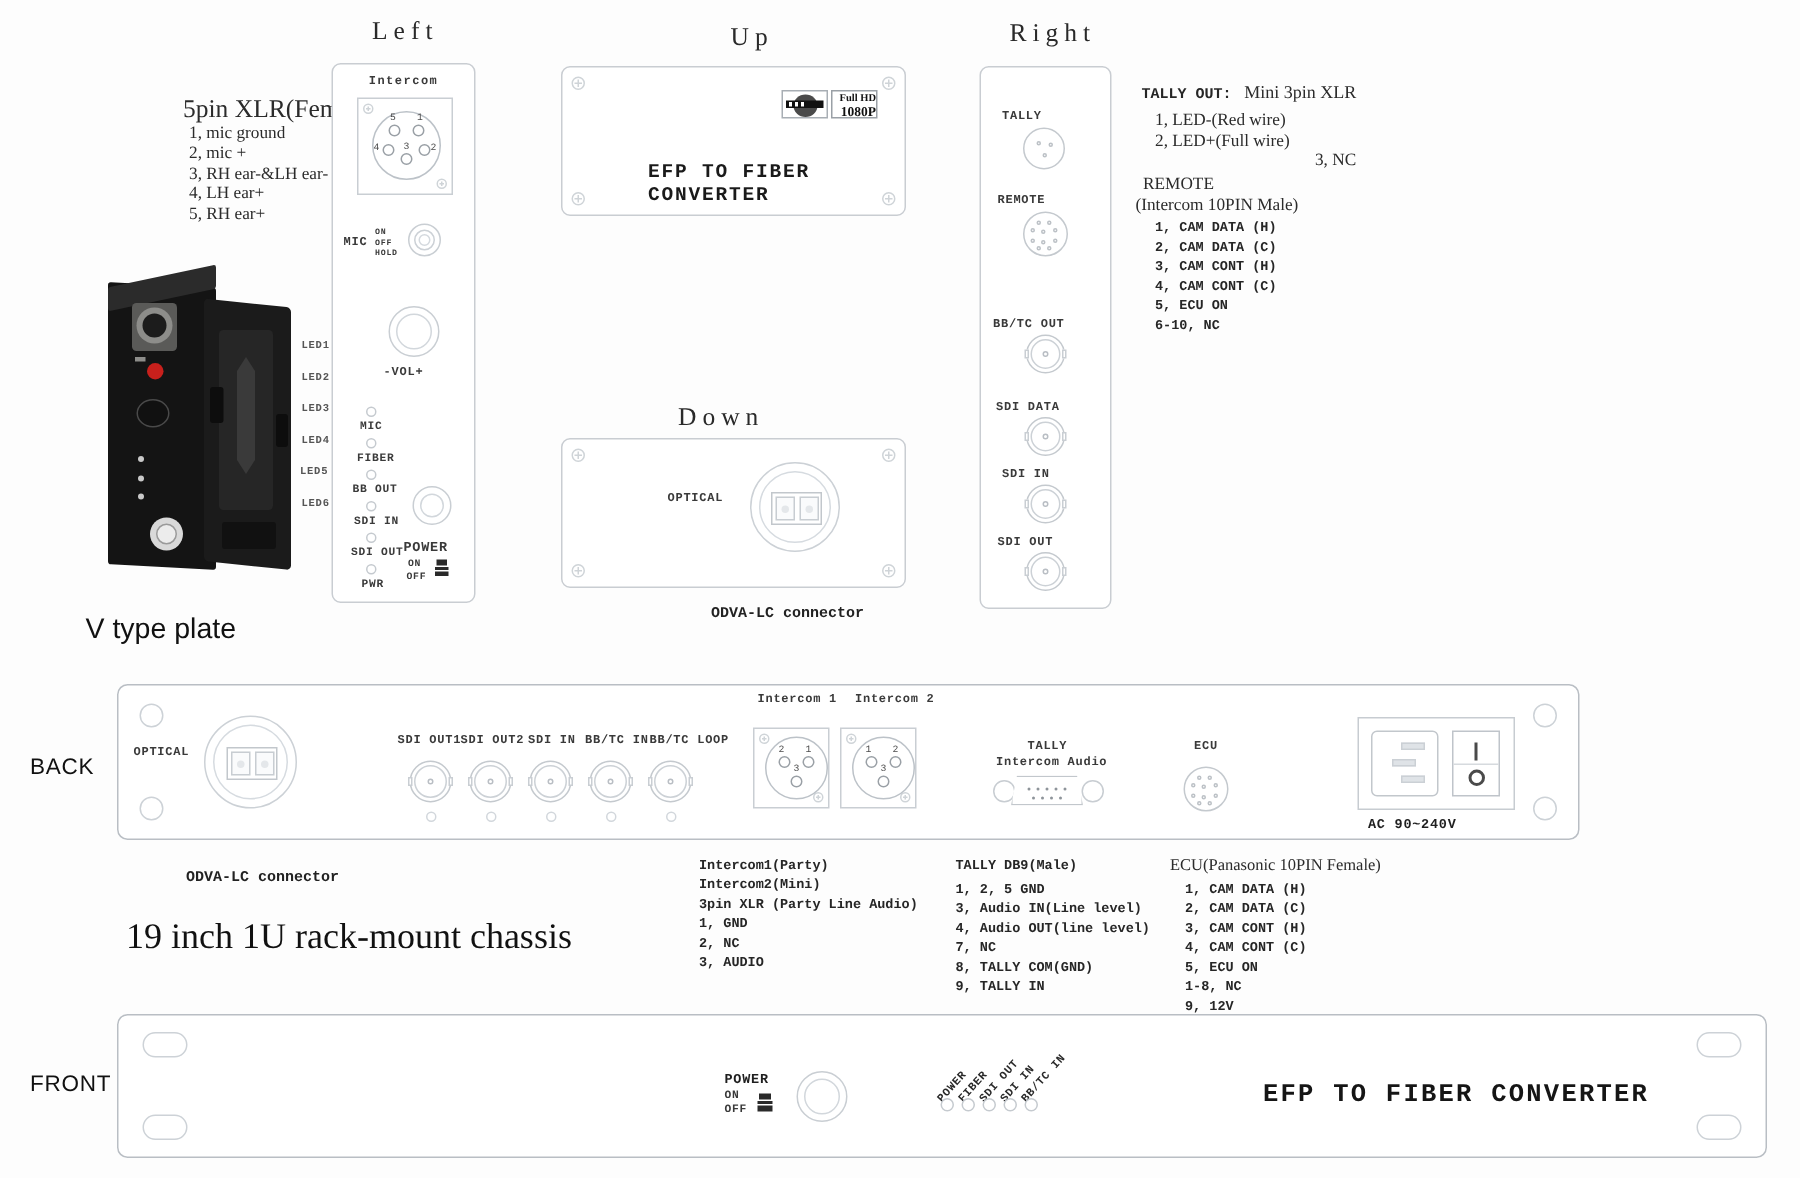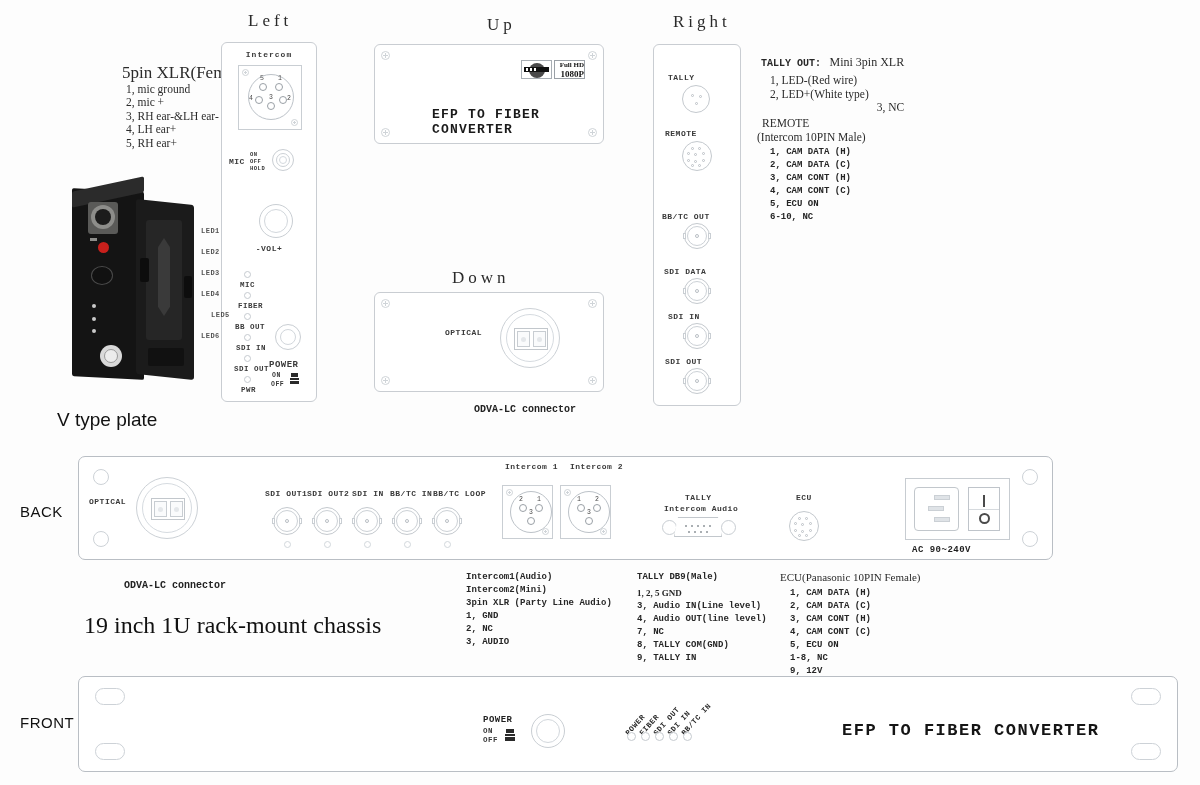--- a/index.html
+++ b/index.html
@@ -227,21 +227,21 @@
     <div class="abs" style="left:1px; top:0; width:7px; height:4px; background:#2a2a2a;"></div>
     <div class="abs" style="left:0; top:5px; width:9px; height:2px; background:#2a2a2a;"></div>
     <div class="abs" style="left:0; top:8px; width:9px; height:3px; background:#2a2a2a;"></div>
   </div>
 </div>
 
 <div class="lbl" style="left:201px; top:227px; font-size:7px; color:#555;">LED1</div>
 <div class="lbl" style="left:201px; top:248px; font-size:7px; color:#555;">LED2</div>
 <div class="lbl" style="left:201px; top:269px; font-size:7px; color:#555;">LED3</div>
 <div class="lbl" style="left:201px; top:290px; font-size:7px; color:#555;">LED4</div>
-<div class="lbl" style="left:211px; top:311px; font-size:7px; color:#555;">LED5</div>
+<div class="lbl" style="left:200px; top:311px; font-size:7px; color:#555;">LED5</div>
 <div class="lbl" style="left:201px; top:332px; font-size:7px; color:#555;">LED6</div>
 
 <div class="panel" style="left:374px; top:44px; width:230px; height:100px;">
   <div class="screw" style="left:6px; top:6px; width:9px; height:9px;"></div>
   <div class="screw" style="right:6px; top:6px; width:9px; height:9px;"></div>
   <div class="screw" style="left:6px; bottom:6px; width:9px; height:9px;"></div>
   <div class="screw" style="right:6px; bottom:6px; width:9px; height:9px;"></div>
 
   <div class="logo-badge" style="left:146px; top:15px; width:31px; height:19px;">
     <div class="abs" style="left:7px; top:2px; width:16px; height:15px; background:#4a4a4a; border-radius:50%;"></div>
@@ -337,21 +337,21 @@
       <div class="lug" style="right:-1px;"></div>
   </div>
 </div>
 
 <div class="abs" style="left:761px; top:52px;">
   <div style="white-space:nowrap;">
     <span class="mono-txt" style="font-size:10px;">TALLY OUT:</span>
     <span class="serif-txt" style="font-size:12px; margin-left:4px;">Mini 3pin XLR</span>
   </div>
   <div class="serif-txt" style="margin-top:4px; padding-left:9px;">1, LED-(Red wire)</div>
-  <div class="serif-txt" style="padding-left:9px;">2, LED+(White type)</div>
+  <div class="serif-txt" style="padding-left:9px;">2, LED+(Full wire)</div>
   <div class="serif-txt" style="padding-left:9px;text-align:right;">3, NC</div>
 </div>
 
 <div class="abs" style="left:757px; top:117px;">
   <div class="serif-txt" style="padding-left:5px;">REMOTE</div>
   <div class="serif-txt">(Intercom 10PIN Male)</div>
   <div class="mono-txt" style="padding-left:13px; margin-top:2px;">1, CAM DATA (H)</div>
   <div class="mono-txt" style="padding-left:13px;">2, CAM DATA (C)</div>
   <div class="mono-txt" style="padding-left:13px;">3, CAM CONT (H)</div>
   <div class="mono-txt" style="padding-left:13px;">4, CAM CONT (C)</div>
@@ -499,31 +499,31 @@
   </div>
   <div class="lbl" style="left:833px; top:88px; font-size:9px; color:#1f1f1f;">AC 90~240V</div>
 </div>
 
 <div class="lbl" style="left:505px; top:462px; font-size:8px;">Intercom 1</div>
 <div class="lbl" style="left:570px; top:462px; font-size:8px;">Intercom 2</div>
 
 <div class="mono abs" style="left:124px; top:580px; font-size:10px; color:#222;">ODVA-LC connector</div>
 
 <div class="abs" style="left:466px; top:571px;">
-  <div class="mono-txt">Intercom1(Audio)</div>
+  <div class="mono-txt">Intercom1(Party)</div>
   <div class="mono-txt">Intercom2(Mini)</div>
   <div class="mono-txt">3pin XLR (Party Line Audio)</div>
   <div class="mono-txt">1, GND</div>
   <div class="mono-txt">2, NC</div>
   <div class="mono-txt">3, AUDIO</div>
 </div>
 
 <div class="abs" style="left:637px; top:571px;">
   <div class="mono-txt">TALLY DB9(Male)</div>
-  <div class="mono-txt" style="margin-top:3px;font-family:Liberation Serif, serif;">1, 2, 5 GND</div>
+  <div class="mono-txt" style="margin-top:3px;">1, 2, 5 GND</div>
   <div class="mono-txt">3, Audio IN(Line level)</div>
   <div class="mono-txt">4, Audio OUT(line level)</div>
   <div class="mono-txt">7, NC</div>
   <div class="mono-txt">8, TALLY COM(GND)</div>
   <div class="mono-txt">9, TALLY IN</div>
 </div>
 
 <div class="abs" style="left:780px; top:571px;">
   <div class="serif-txt" style="font-size:11px;">ECU(Panasonic 10PIN Female)</div>
   <div class="mono-txt" style="padding-left:10px; margin-top:2px;">1, CAM DATA (H)</div>

